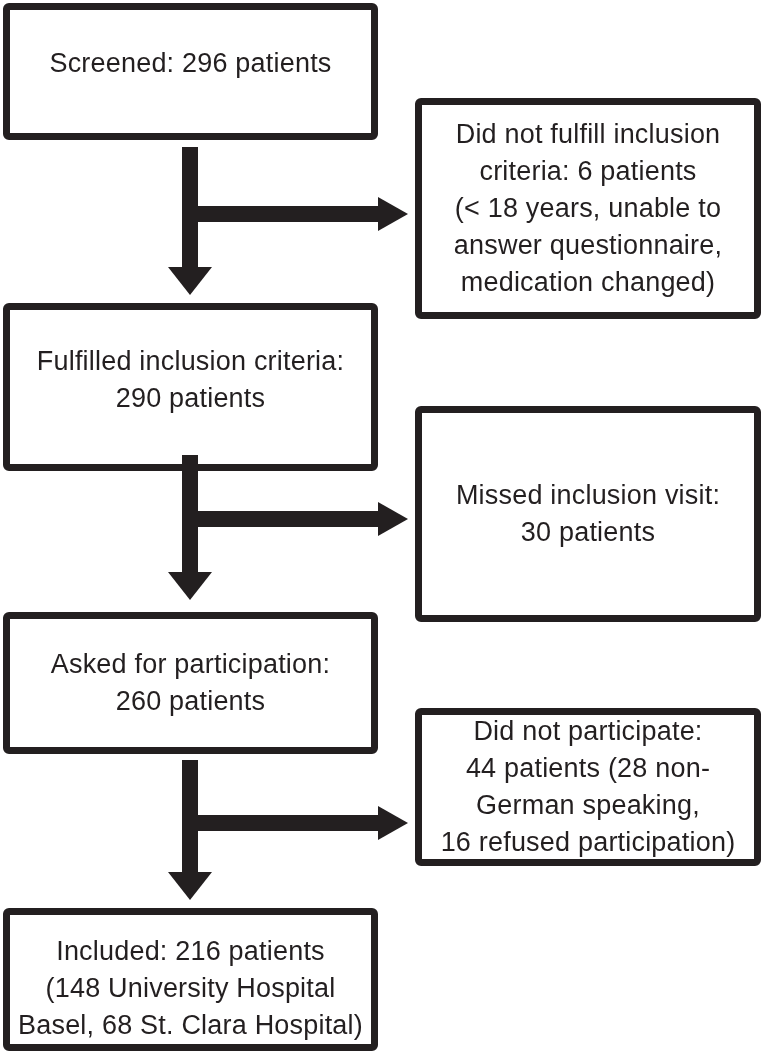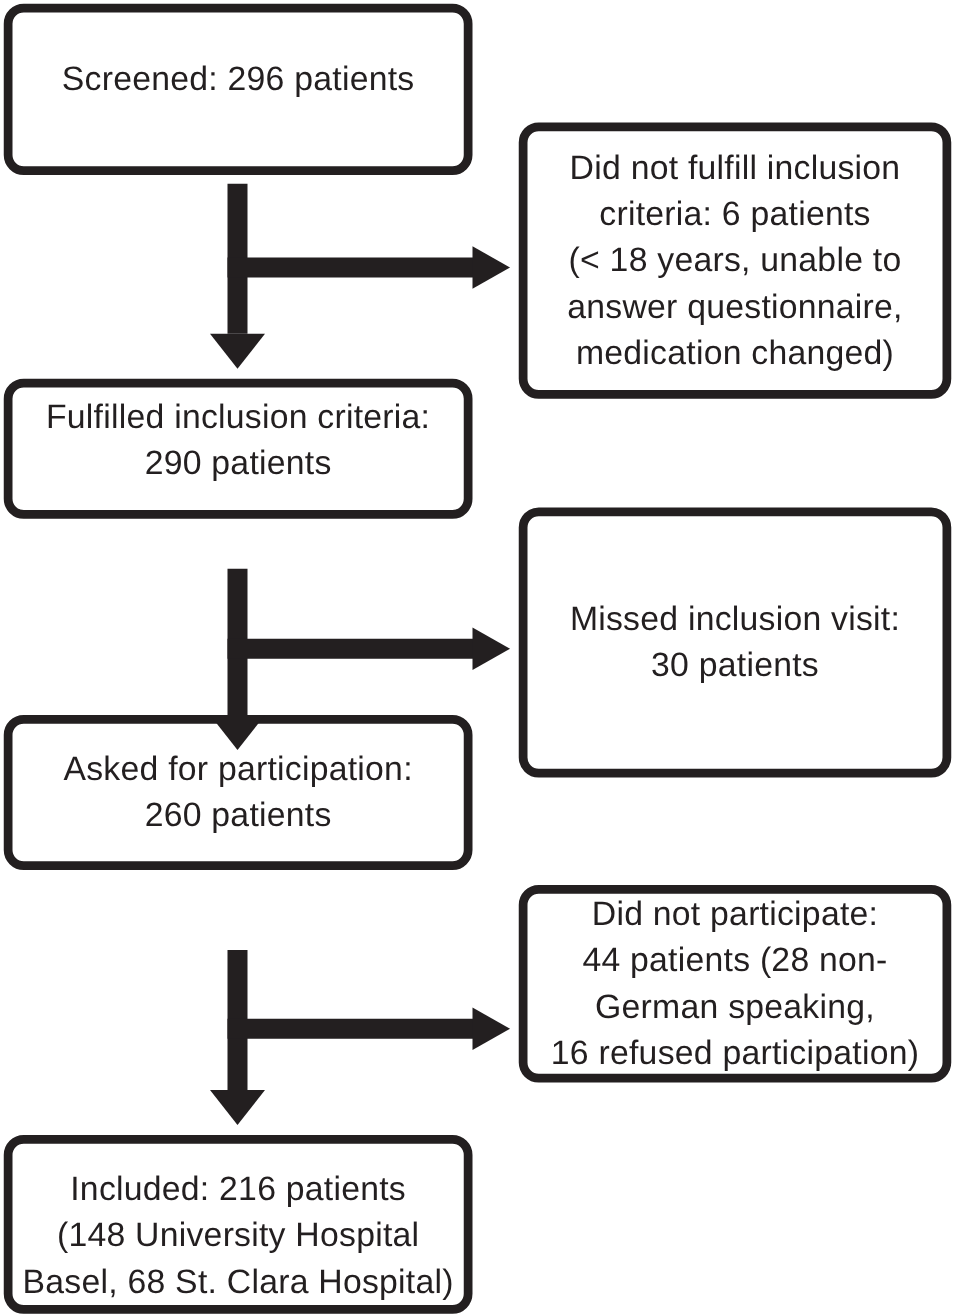--- a/index.html
+++ b/index.html
@@ -13,38 +13,38 @@
     height: 1053px;
     background: #ffffff;
     font-family: "Liberation Sans", "DejaVu Sans", sans-serif;
     color: #231f20;
     overflow: hidden;
   }
   .flow-box {
     position: absolute;
     box-sizing: border-box;
     border: 7px solid #231f20;
-    border-radius: 16px;
+    border-radius: 6px;
     background: #ffffff;
     display: flex;
     align-items: center;
     justify-content: center;
     text-align: center;
   }
   .box-text {
     white-space: pre-line;
     font-size: 27px;
     line-height: 37px;
     letter-spacing: 0.2px;
   }
   
   .box-l { left: 3px; width: 375px; }
   .box-l1 { top: 3px;   height: 137px; padding-bottom: 16px; }
-  .box-l2 { top: 303px; height: 112px; padding-bottom: 14px; }
-  .box-l3 { top: 572px; height: 124px; }
+  .box-l2 { top: 303px; height: 168px; padding-bottom: 14px; }
+  .box-l3 { top: 612px; height: 142px; }
   .box-l4 { top: 908px; height: 143px; align-items: flex-end; }
   
   .box-r { left: 415px; width: 346px; }
   .box-r1 { top: 98px;  height: 221px; }
   .box-r2 { top: 406px; height: 216px; }
   .box-r3 { top: 708px; height: 158px; }
 
   
   .arrow-down {
     position: absolute;

